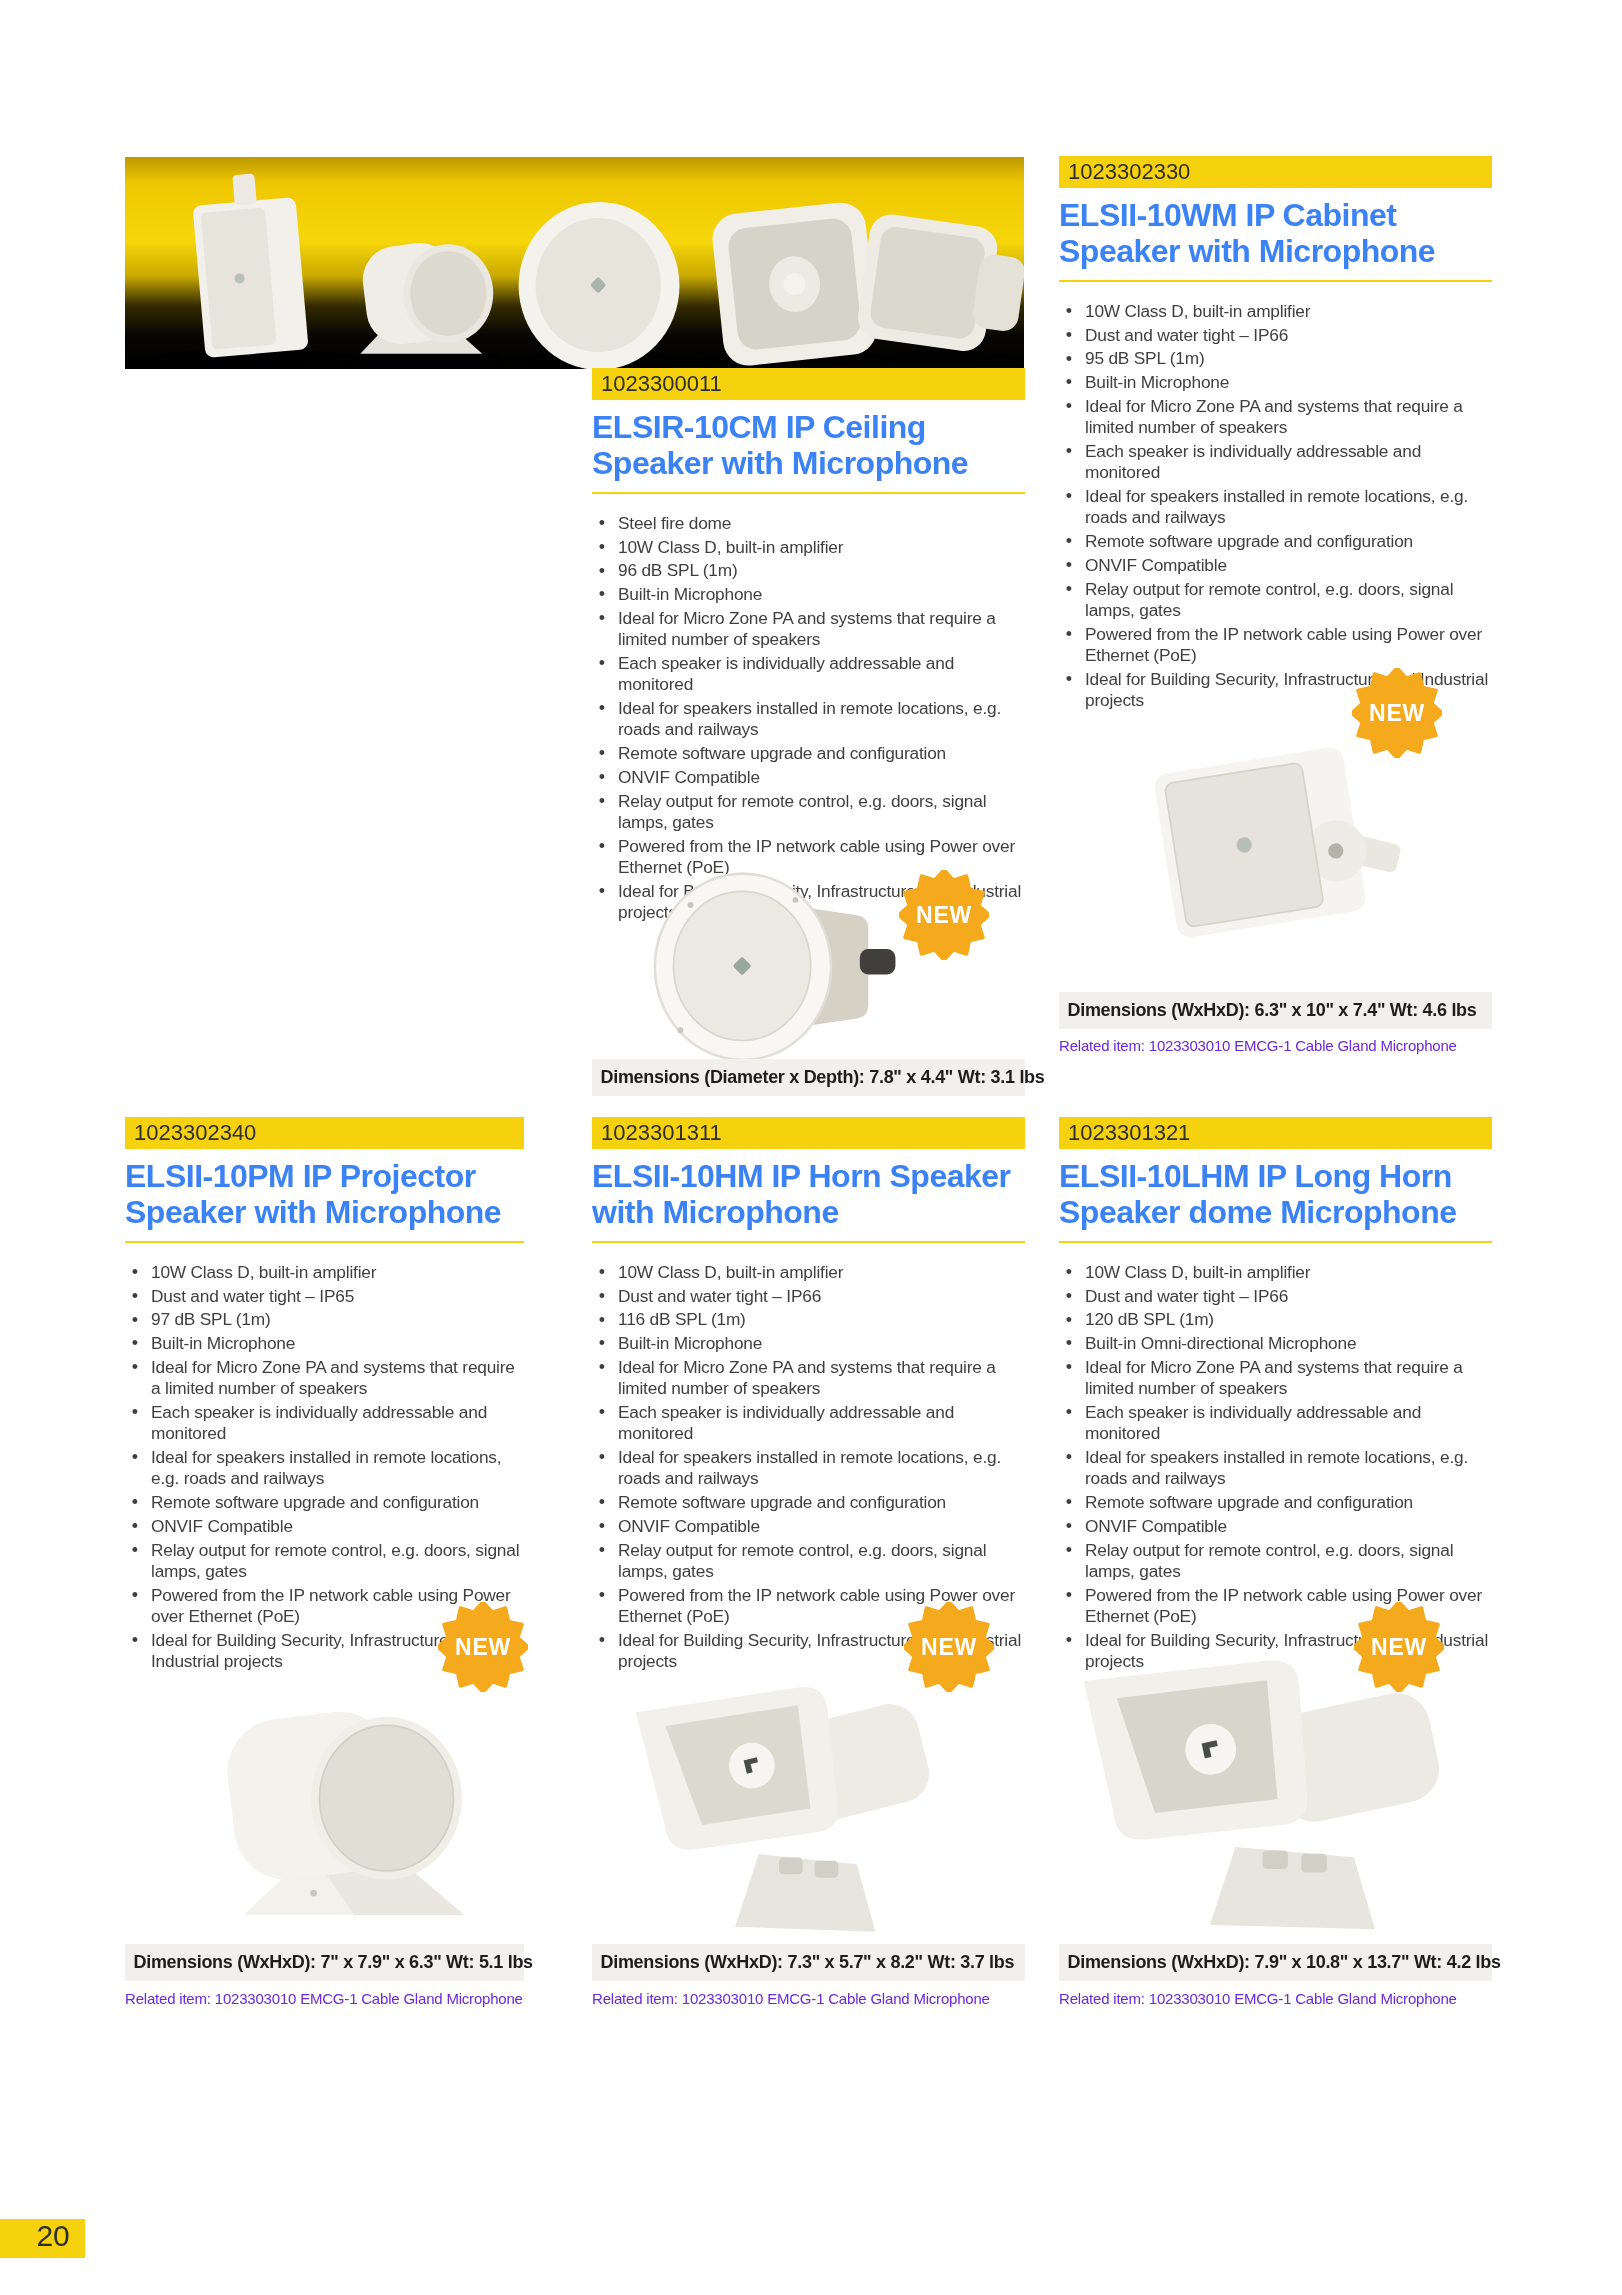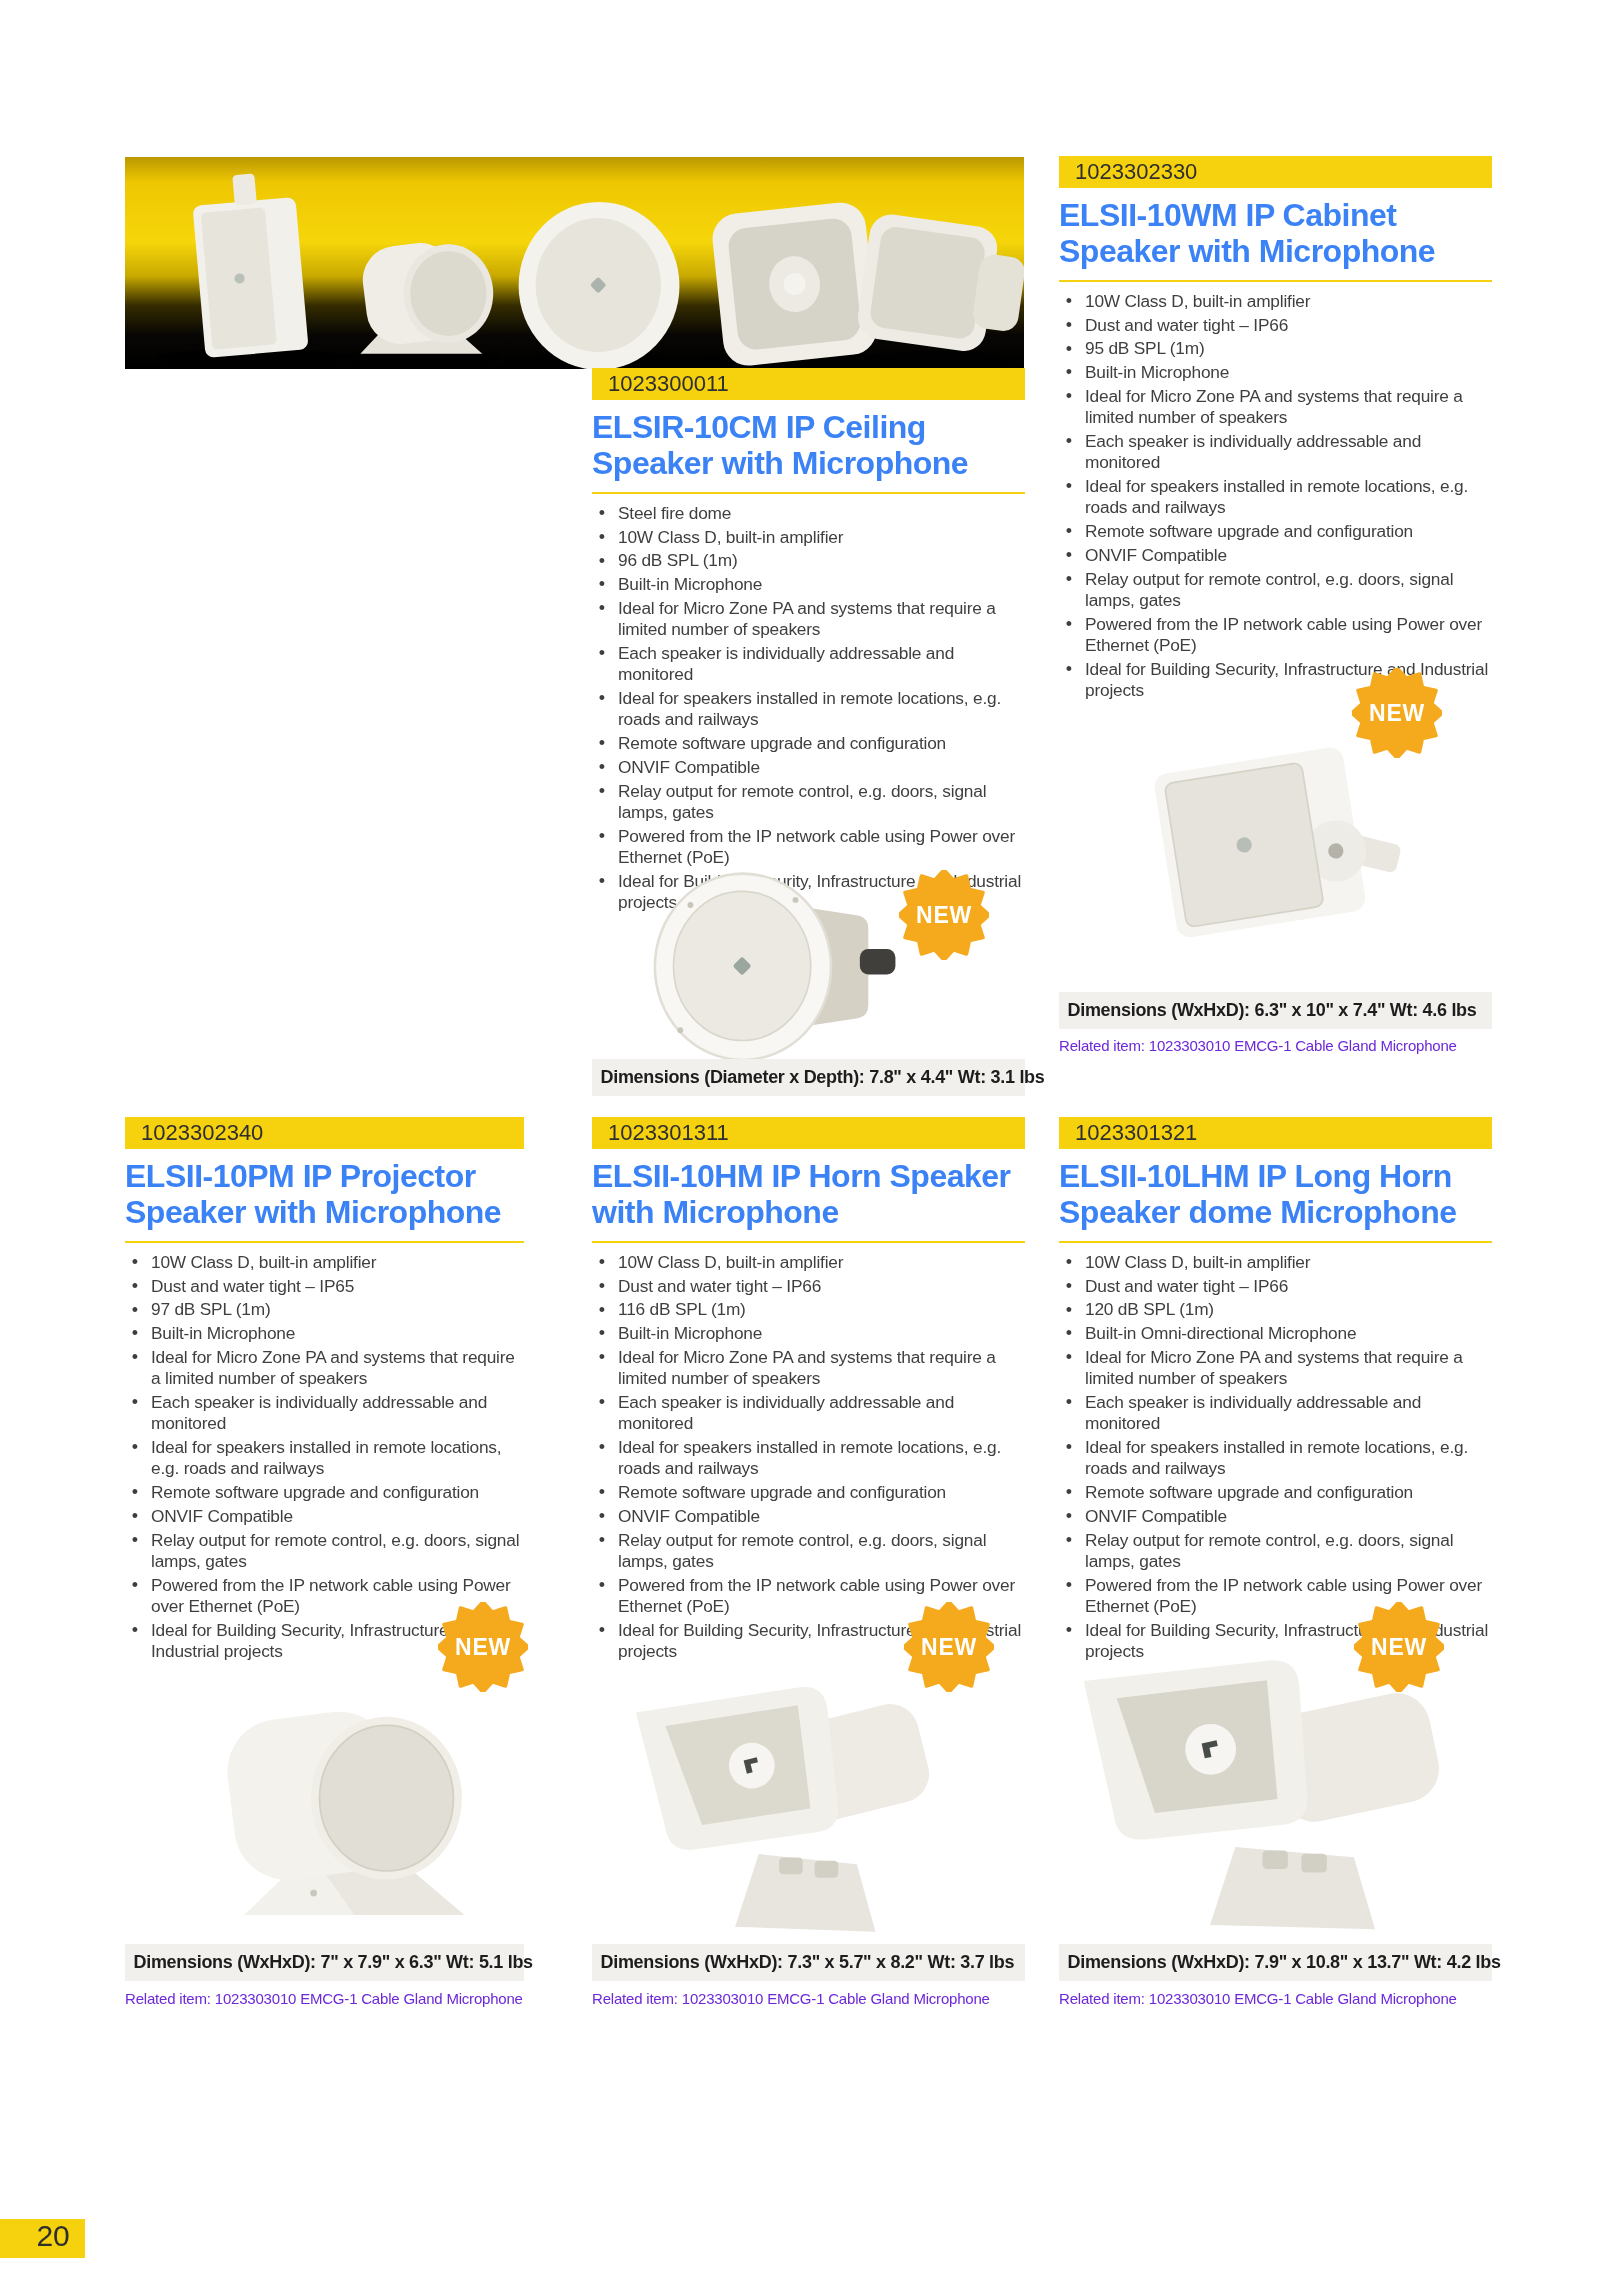--- a/index.html
+++ b/index.html
@@ -20,24 +20,24 @@
   .banner svg{display:block;width:100%;height:100%}
 
   
   .category{left:125px;top:370px;width:399px;height:641px;background:var(--yellow);
             text-align:center;padding-top:61px}
   .category h1{font-size:38px;line-height:1.22;font-weight:700;color:#33333a;letter-spacing:-0.4px}
 
   
   .product{position:absolute}
   .id-bar{background:var(--yellow);height:32px;display:flex;align-items:center;
-          padding-left:16px;font-size:22px;color:#2f2f2f}
+          padding-left:9px;font-size:22px;color:#2f2f2f}
   .p-title{margin-top:8.5px;font-size:32px;line-height:1.13;font-weight:700;color:#3b82f6;letter-spacing:-0.5px}
   .divider{border-bottom:2.5px solid var(--yellow);margin-top:11px}
-  .features{list-style:none;margin-top:9px;font-size:17.3px;line-height:1.23;color:var(--body);letter-spacing:-0.2px}
+  .features{list-style:none;margin-top:19px;font-size:17.3px;line-height:1.23;color:var(--body);letter-spacing:-0.2px}
   .features li{position:relative;padding-left:26px;margin-bottom:2.5px}
   .features li::before{content:"\2022";position:absolute;left:6.8px;top:-0.8px;font-size:18px;color:var(--body)}
 
   
   .dims{background:var(--dimsbg);height:37px;display:flex;align-items:center;padding-left:8.5px;
         font-weight:700;font-size:18px;color:#1d1d1d;letter-spacing:-0.3px;white-space:nowrap}
   .related{font-size:15px;color:#6d28d9;letter-spacing:-0.2px;white-space:nowrap}
 
   
   .pimg svg{display:block;width:100%;height:100%}

